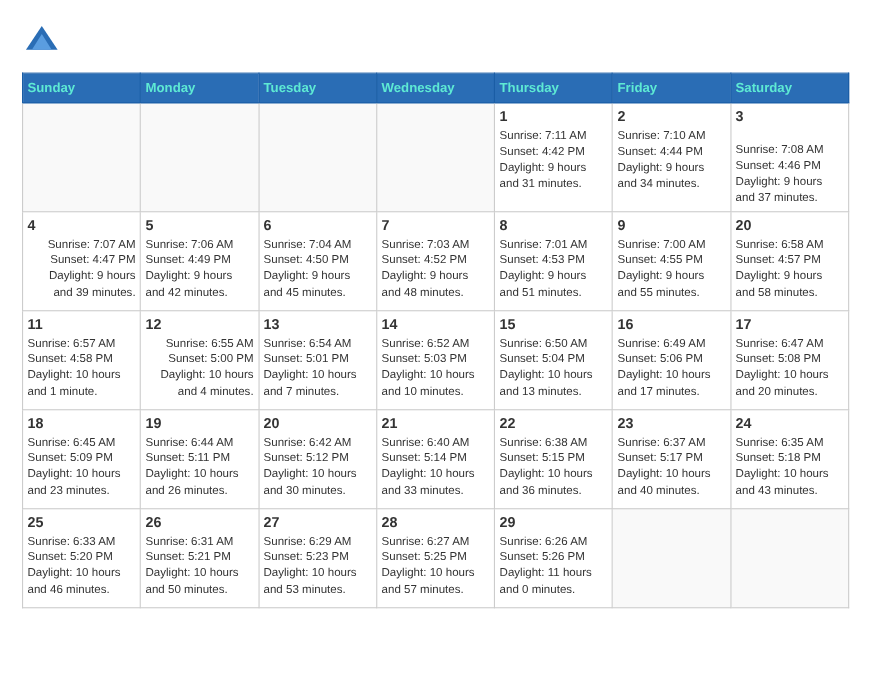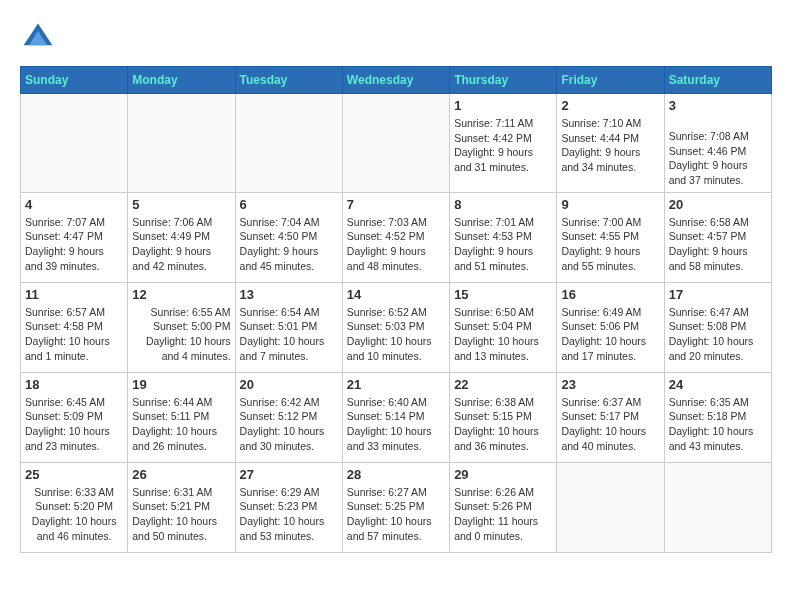--- a/index.html
+++ b/index.html
@@ -138,21 +138,21 @@
         <td>
           <div class="day-number">3</div>
           <div class="day-info" style="white-space: pre-line; margin-top: 16px;">Sunrise: 7:08 AM
 Sunset: 4:46 PM
 Daylight: 9 hours and 37 minutes.</div>
         </td>
       </tr>
       <tr class="week-row">
         <td>
           <div class="day-number">4</div>
-          <div class="day-info" style="white-space: pre-line;">Sunrise: 7:07 AM
+          <div class="day-info" style="white-space: pre-line; text-align: right;">Sunrise: 7:07 AM
 Sunset: 4:47 PM
 Daylight: 9 hours and 39 minutes.</div>
         </td>
         <td>
           <div class="day-number">5</div>
           <div class="day-info" style="white-space: pre-line;">Sunrise: 7:06 AM
 Sunset: 4:49 PM
 Daylight: 9 hours and 42 minutes.</div>
         </td>
         <td>
@@ -270,21 +270,21 @@
         <td>
           <div class="day-number">24</div>
           <div class="day-info" style="white-space: pre-line;">Sunrise: 6:35 AM
 Sunset: 5:18 PM
 Daylight: 10 hours and 43 minutes.</div>
         </td>
       </tr>
       <tr class="week-row">
         <td>
           <div class="day-number">25</div>
-          <div class="day-info" style="white-space: pre-line; text-align: center;">Sunrise: 6:33 AM
+          <div class="day-info" style="white-space: pre-line;">Sunrise: 6:33 AM
 Sunset: 5:20 PM
 Daylight: 10 hours and 46 minutes.</div>
         </td>
         <td>
           <div class="day-number">26</div>
           <div class="day-info" style="white-space: pre-line;">Sunrise: 6:31 AM
 Sunset: 5:21 PM
 Daylight: 10 hours and 50 minutes.</div>
         </td>
         <td>

